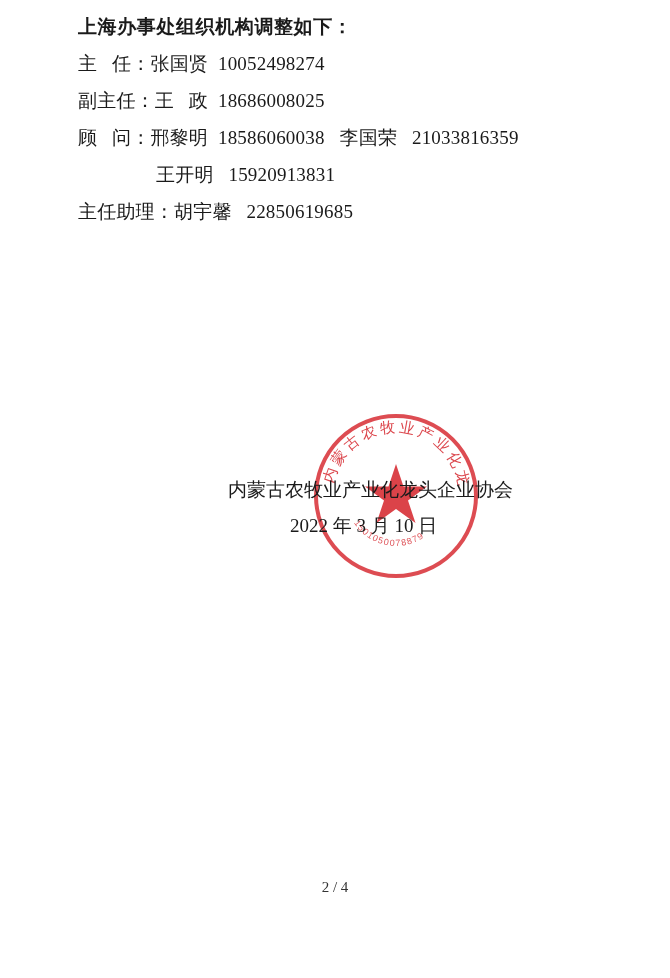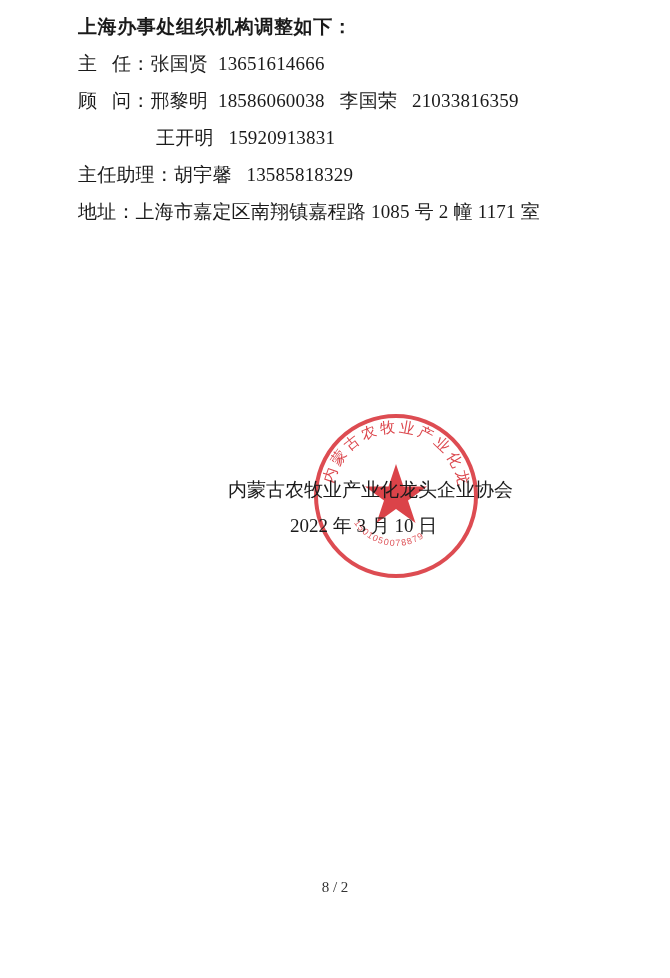--- a/index.html
+++ b/index.html
@@ -77,25 +77,25 @@
     font-family: "Liberation Serif", serif;
   }
 </style>
 </head>
 <body>
 
 <div class="page">
 
   <div class="doc-body">
     <div class="line heading">上海办事处组织机构调整如下：</div>
-    <div class="line">主   任：张国贤  13651614666</div>
+    <div class="line">主   任：张国贤  10052498274</div>
+    <div class="line">副主任：王   政  18686008025</div>
     <div class="line">顾   问：邢黎明  18586060038   李国荣   21033816359</div>
     <div class="line indent-line">王开明   15920913831</div>
-    <div class="line">主任助理：胡宇馨   13585818329</div>
-    <div class="line">地址：上海市嘉定区南翔镇嘉程路 1085 号 2 幢 1171 室</div>
+    <div class="line">主任助理：胡宇馨   22850619685</div>
   </div>
 
   <div class="seal">
     <svg width="172" height="172" viewBox="0 0 172 172" xmlns="http://www.w3.org/2000/svg">
       <defs>
         <path id="sealArcTop" d="M 22,86 A 64,64 0 0 1 150,86"></path>
         <path id="sealArcBottom" d="M 36,86 A 50,50 0 0 0 136,86"></path>
       </defs>
       <circle cx="86" cy="86" r="80" fill="none" stroke="#d8333a" stroke-width="4" opacity="0.88"></circle>
       <g opacity="0.9">
@@ -110,15 +110,15 @@
       </g>
       <polygon points="86,54 93.5,76.5 117,76.5 98,90.5 105.5,113 86,99 66.5,113 74,90.5 55,76.5 78.5,76.5" fill="#d8333a" opacity="0.92"></polygon>
     </svg>
   </div>
 
   <div class="sig-block">
     <div class="sig-line">内蒙古农牧业产业化龙头企业协会</div>
     <div class="sig-line sig-date">2022 年 3 月 10 日</div>
   </div>
 
-  <div class="page-number">8 / 2</div>
+  <div class="page-number">2 / 4</div>
 
 </div>
 
 </body></html>

